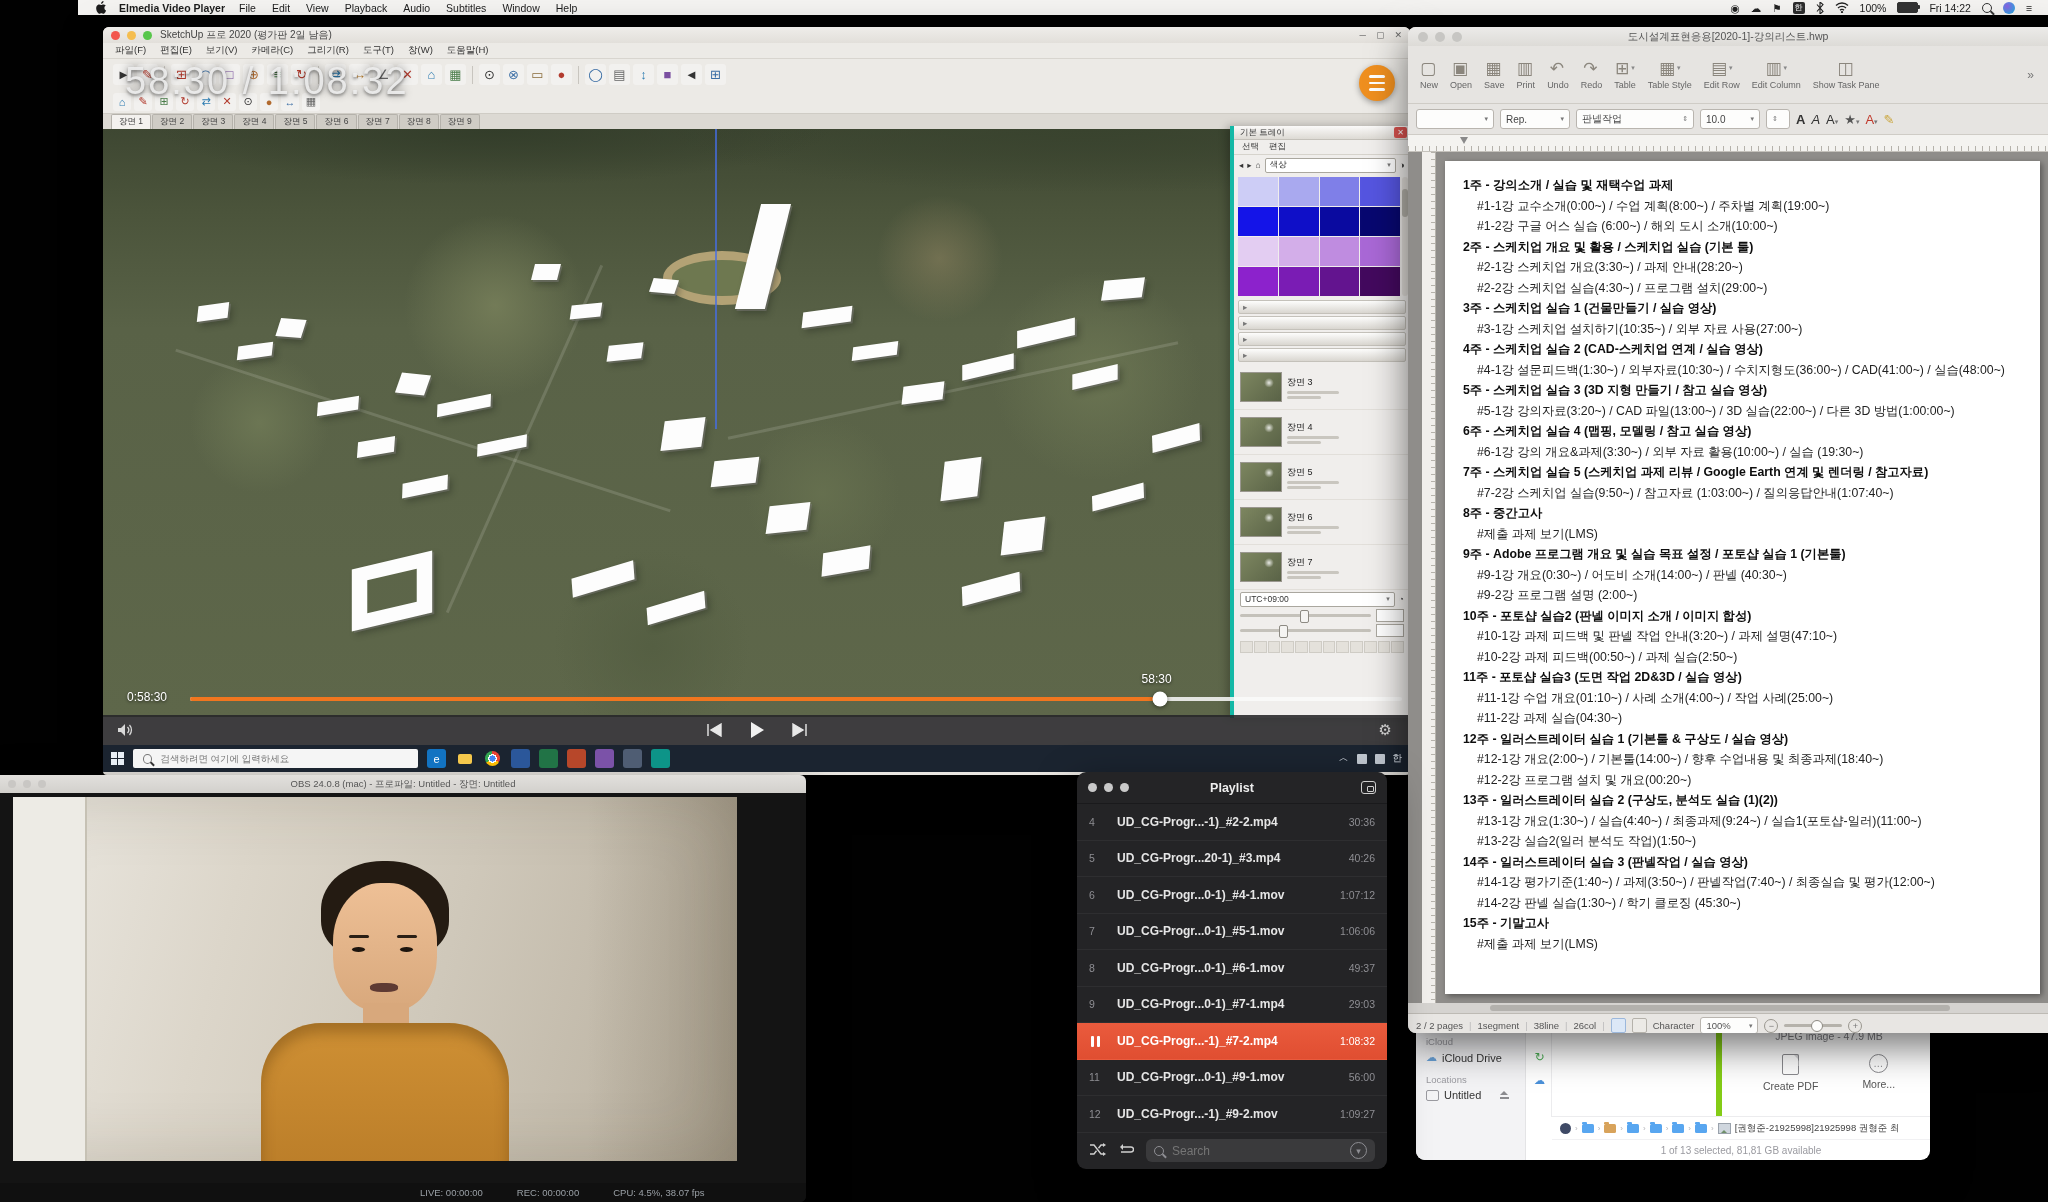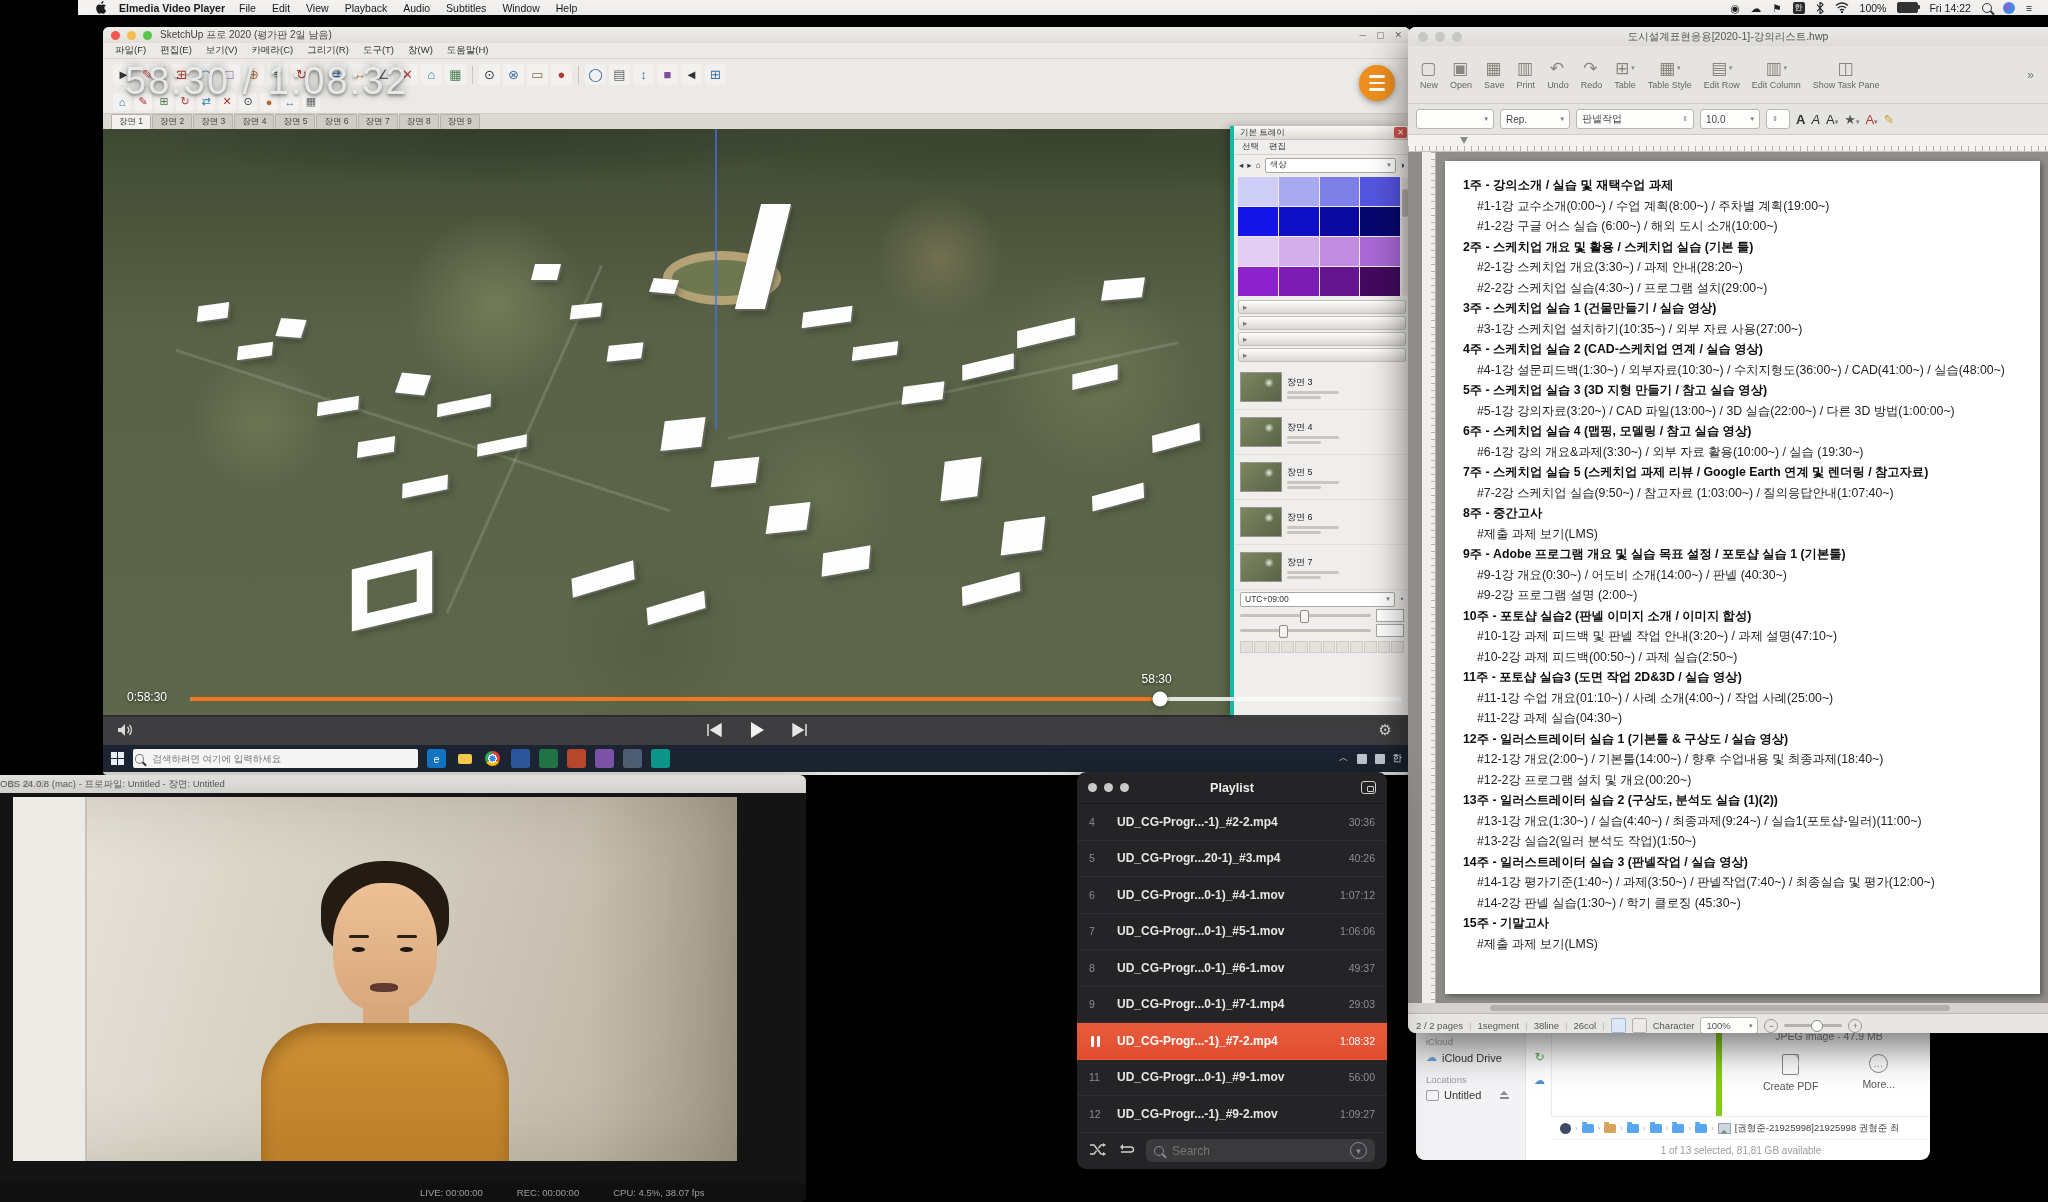--- a/index.html
+++ b/index.html
@@ -95,29 +95,29 @@
   .prog .tip{position:absolute;top:-25px;transform:translateX(-60%);color:#fff;font-size:12px;text-shadow:0 1px 3px rgba(0,0,0,.7);}
   .elapsed{position:absolute;left:24px;top:663px;color:#fff;font-size:12px;text-shadow:0 1px 3px rgba(0,0,0,.7);z-index:5;}
   .osd{position:absolute;left:0;right:0;top:688px;height:30px;background:rgba(38,38,40,.88);z-index:4;display:flex;align-items:center;padding:0 14px;box-sizing:border-box;}
   .osd-center{position:absolute;left:50%;transform:translateX(-50%);display:flex;gap:26px;align-items:center;}
   .osd svg{display:block;}
   .gear{position:absolute;right:18px;color:#d8d8d8;font-size:15px;}
   
   .taskbar{position:absolute;left:0;right:0;top:718px;height:27px;background:#1b2430;display:flex;align-items:center;padding:0 8px;gap:9px;z-index:3;box-sizing:border-box;}
   .tstart{width:13px;height:13px;display:grid;grid-template-columns:6px 6px;grid-template-rows:6px 6px;gap:1px;}
   .tstart i{background:#e8eef5;}
-  .tsearch{width:285px;height:19px;background:#f5f5f5;border-radius:2px;display:flex;align-items:center;gap:6px;padding:0 2px;box-sizing:border-box;}
+  .tsearch{width:285px;height:19px;background:#f5f5f5;border-radius:2px;display:flex;align-items:center;gap:6px;padding:0 10px;box-sizing:border-box;}
   .tsearch input{border:none;outline:none;background:transparent;font-size:9.5px;color:#555;width:100%;font-family:inherit;}
   .tico{width:19px;height:19px;border-radius:3px;display:flex;align-items:center;justify-content:center;font-size:11px;color:#fff;}
   .ttray{margin-left:auto;display:flex;align-items:center;gap:8px;color:#dfe6ee;font-size:9.5px;}
   .ttray .sq{width:10px;height:10px;background:rgba(225,232,240,.85);border-radius:1px;}
   
   .win-obs{left:0;top:775px;width:806px;height:427px;background:#141414;border-radius:0 6px 6px 0;overflow:hidden;}
   .obs-title{height:18px;background:linear-gradient(#e2e0dd,#d2d0cc);display:flex;align-items:center;padding:0 8px;font-size:9.5px;color:#555;}
-  .obs-title .title-text{position:absolute;left:0;right:0;text-align:left;}
+  .obs-title .title-text{position:absolute;left:0;right:0;text-align:center;}
   .cam{position:absolute;left:13px;top:22px;width:724px;height:364px;overflow:hidden;
     background:linear-gradient(105deg,#ebe8e1 0%,#dcd6ca 30%,#cfc8ba 58%,#b7ae9d 100%);box-shadow:inset 0 0 70px rgba(60,50,30,.18);}
   .door{position:absolute;left:0;top:0;bottom:0;width:72px;background:#edebe5;border-right:2px solid #c6c1b4;}
   .wallshadow{position:absolute;right:0;top:0;bottom:0;width:150px;background:linear-gradient(90deg,transparent,rgba(90,80,60,.25));}
   .hair{position:absolute;left:308px;top:64px;width:128px;height:100px;border-radius:48% 48% 40% 40%;background:#241b12;}
   .face{position:absolute;left:320px;top:86px;width:104px;height:128px;border-radius:46% 46% 42% 42%;background:linear-gradient(#eec096,#d8a87c);}
   .brow{position:absolute;width:20px;height:3px;background:#2a1f15;border-radius:2px;top:138px;}
   .eye{position:absolute;width:13px;height:5px;background:#1d150e;border-radius:50%;top:150px;}
   .mouth{position:absolute;left:357px;top:186px;width:28px;height:9px;background:#5e3a33;border-radius:40%;}
   .neck{position:absolute;left:350px;top:206px;width:46px;height:28px;background:#d8a87c;}

